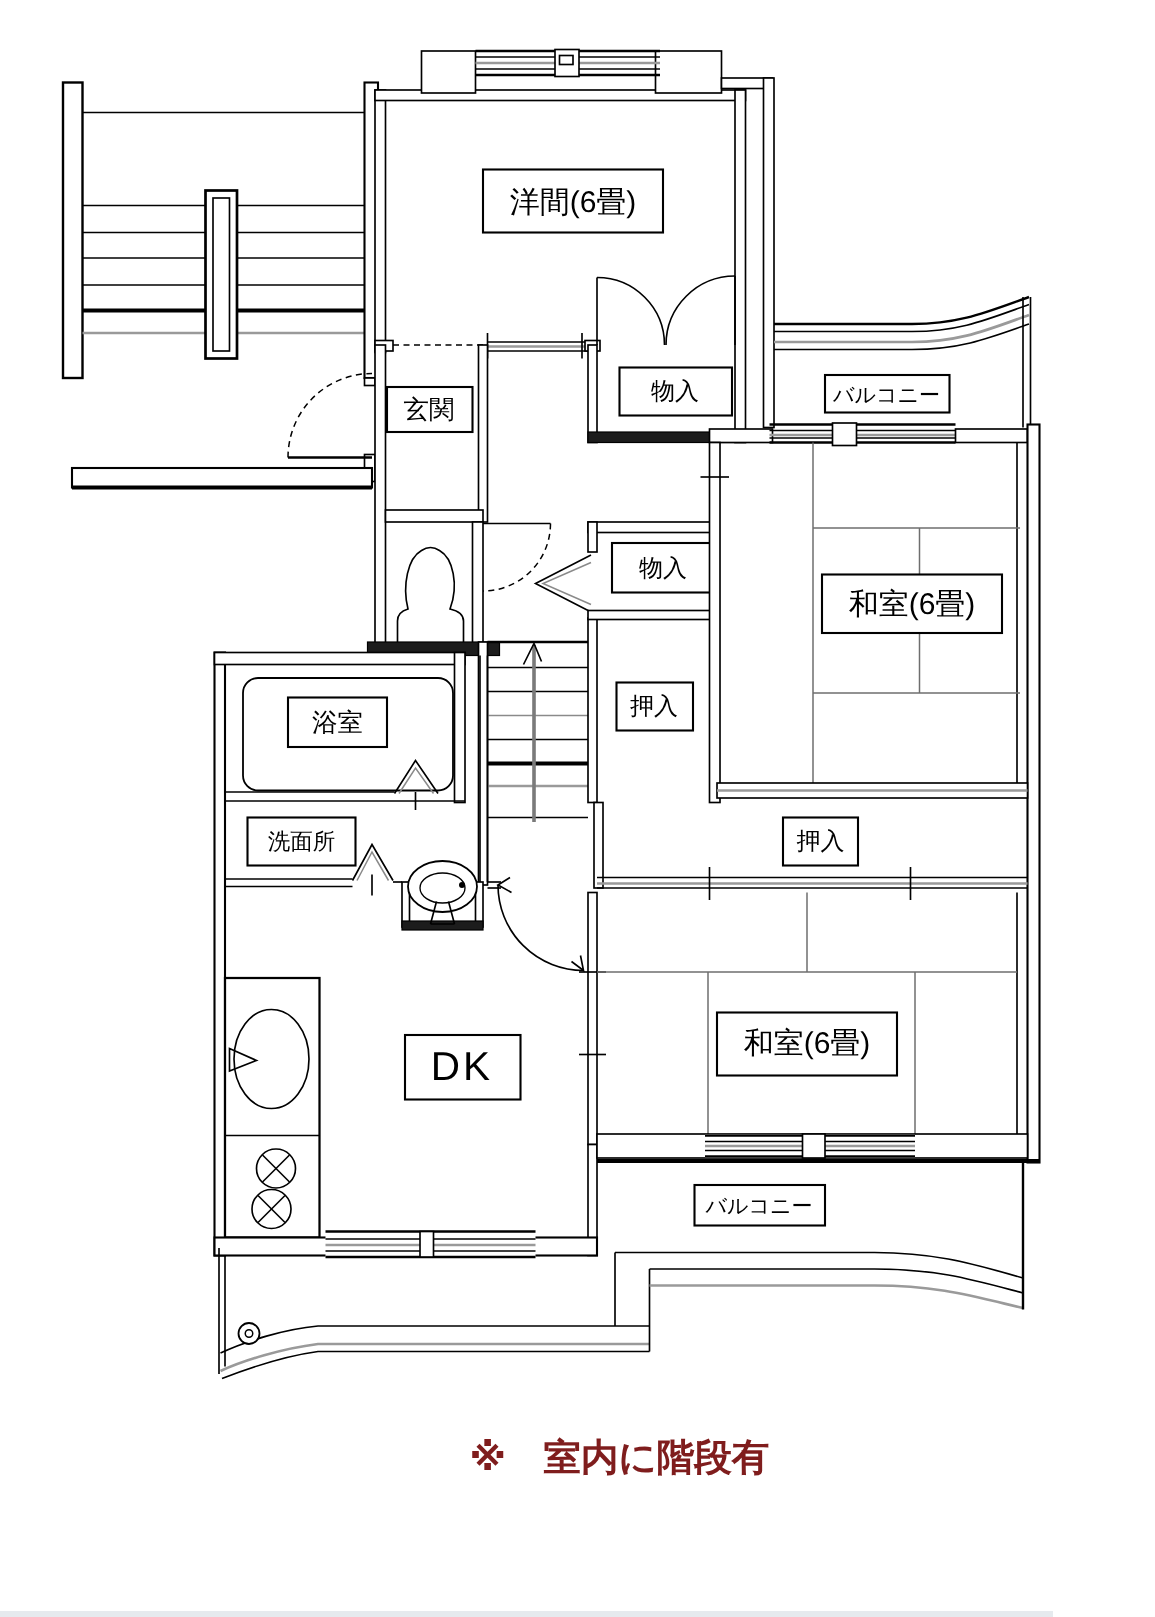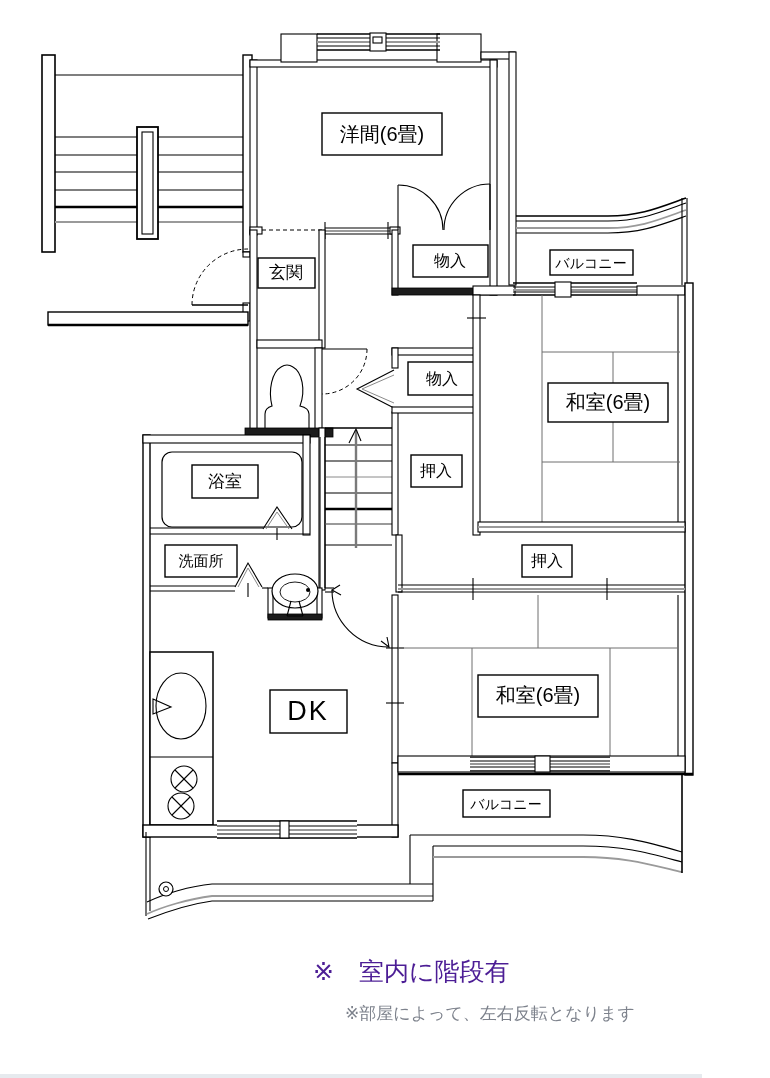--- a/index.html
+++ b/index.html
@@ -16,21 +16,21 @@
   .gy1 {stroke:#8a8a8a;stroke-width:1;fill:none;}
   .tat {stroke:#6e6e6e;stroke-width:1;fill:none;}
   .dash{stroke:#000;stroke-width:1;stroke-dasharray:4 3;fill:none;}
   .lblbox{fill:#fff;stroke:#000;stroke-width:1.4;}
   .lbltxt{fill:#000;font-family:"Liberation Sans","DejaVu Sans",sans-serif;}
   
   .title-box{position:absolute;left:65px;top:950px;width:145px;height:77px;border:2px solid #000;
              display:flex;align-items:center;justify-content:center;}
   .title-text{font-family:"Liberation Serif","DejaVu Serif",serif;font-size:40px;color:#000;
               letter-spacing:0.30em;margin-left:0.30em;}
-  .note-main{position:absolute;left:313px;top:955px;font-size:25px;font-weight:normal;color:#4c1d95;
+  .note-main{position:absolute;left:313px;top:955px;font-size:25px;font-weight:bold;color:#7f1d1d;
              font-family:"Liberation Sans","DejaVu Sans",sans-serif;}
   .note-sub{position:absolute;left:345px;top:1002px;font-size:17px;
             font-family:"Liberation Sans","DejaVu Sans",sans-serif;}
   .bottom-edge{position:absolute;left:0;bottom:0;width:770px;height:4px;background:#e6eaee;}
 </style>
 </head>
 <body>
 
 <div class="canvas">
 
@@ -355,16 +355,15 @@
     </g>
     <g>
       <rect class="lblbox" x="463" y="790" width="87" height="27"></rect>
       <text class="lbltxt" x="506" y="805" font-size="14" text-anchor="middle" dominant-baseline="middle">バルコニー</text>
     </g>
   </g>
 
 </svg>
 
 <div class="note-main">※　室内に階段有</div>
-<div class="note-sub" style="color: rgb(125, 130, 140);">※部屋によって、左右反転となります</div>
 <div class="bottom-edge"></div>
 
 </div>
 
 </body></html>

